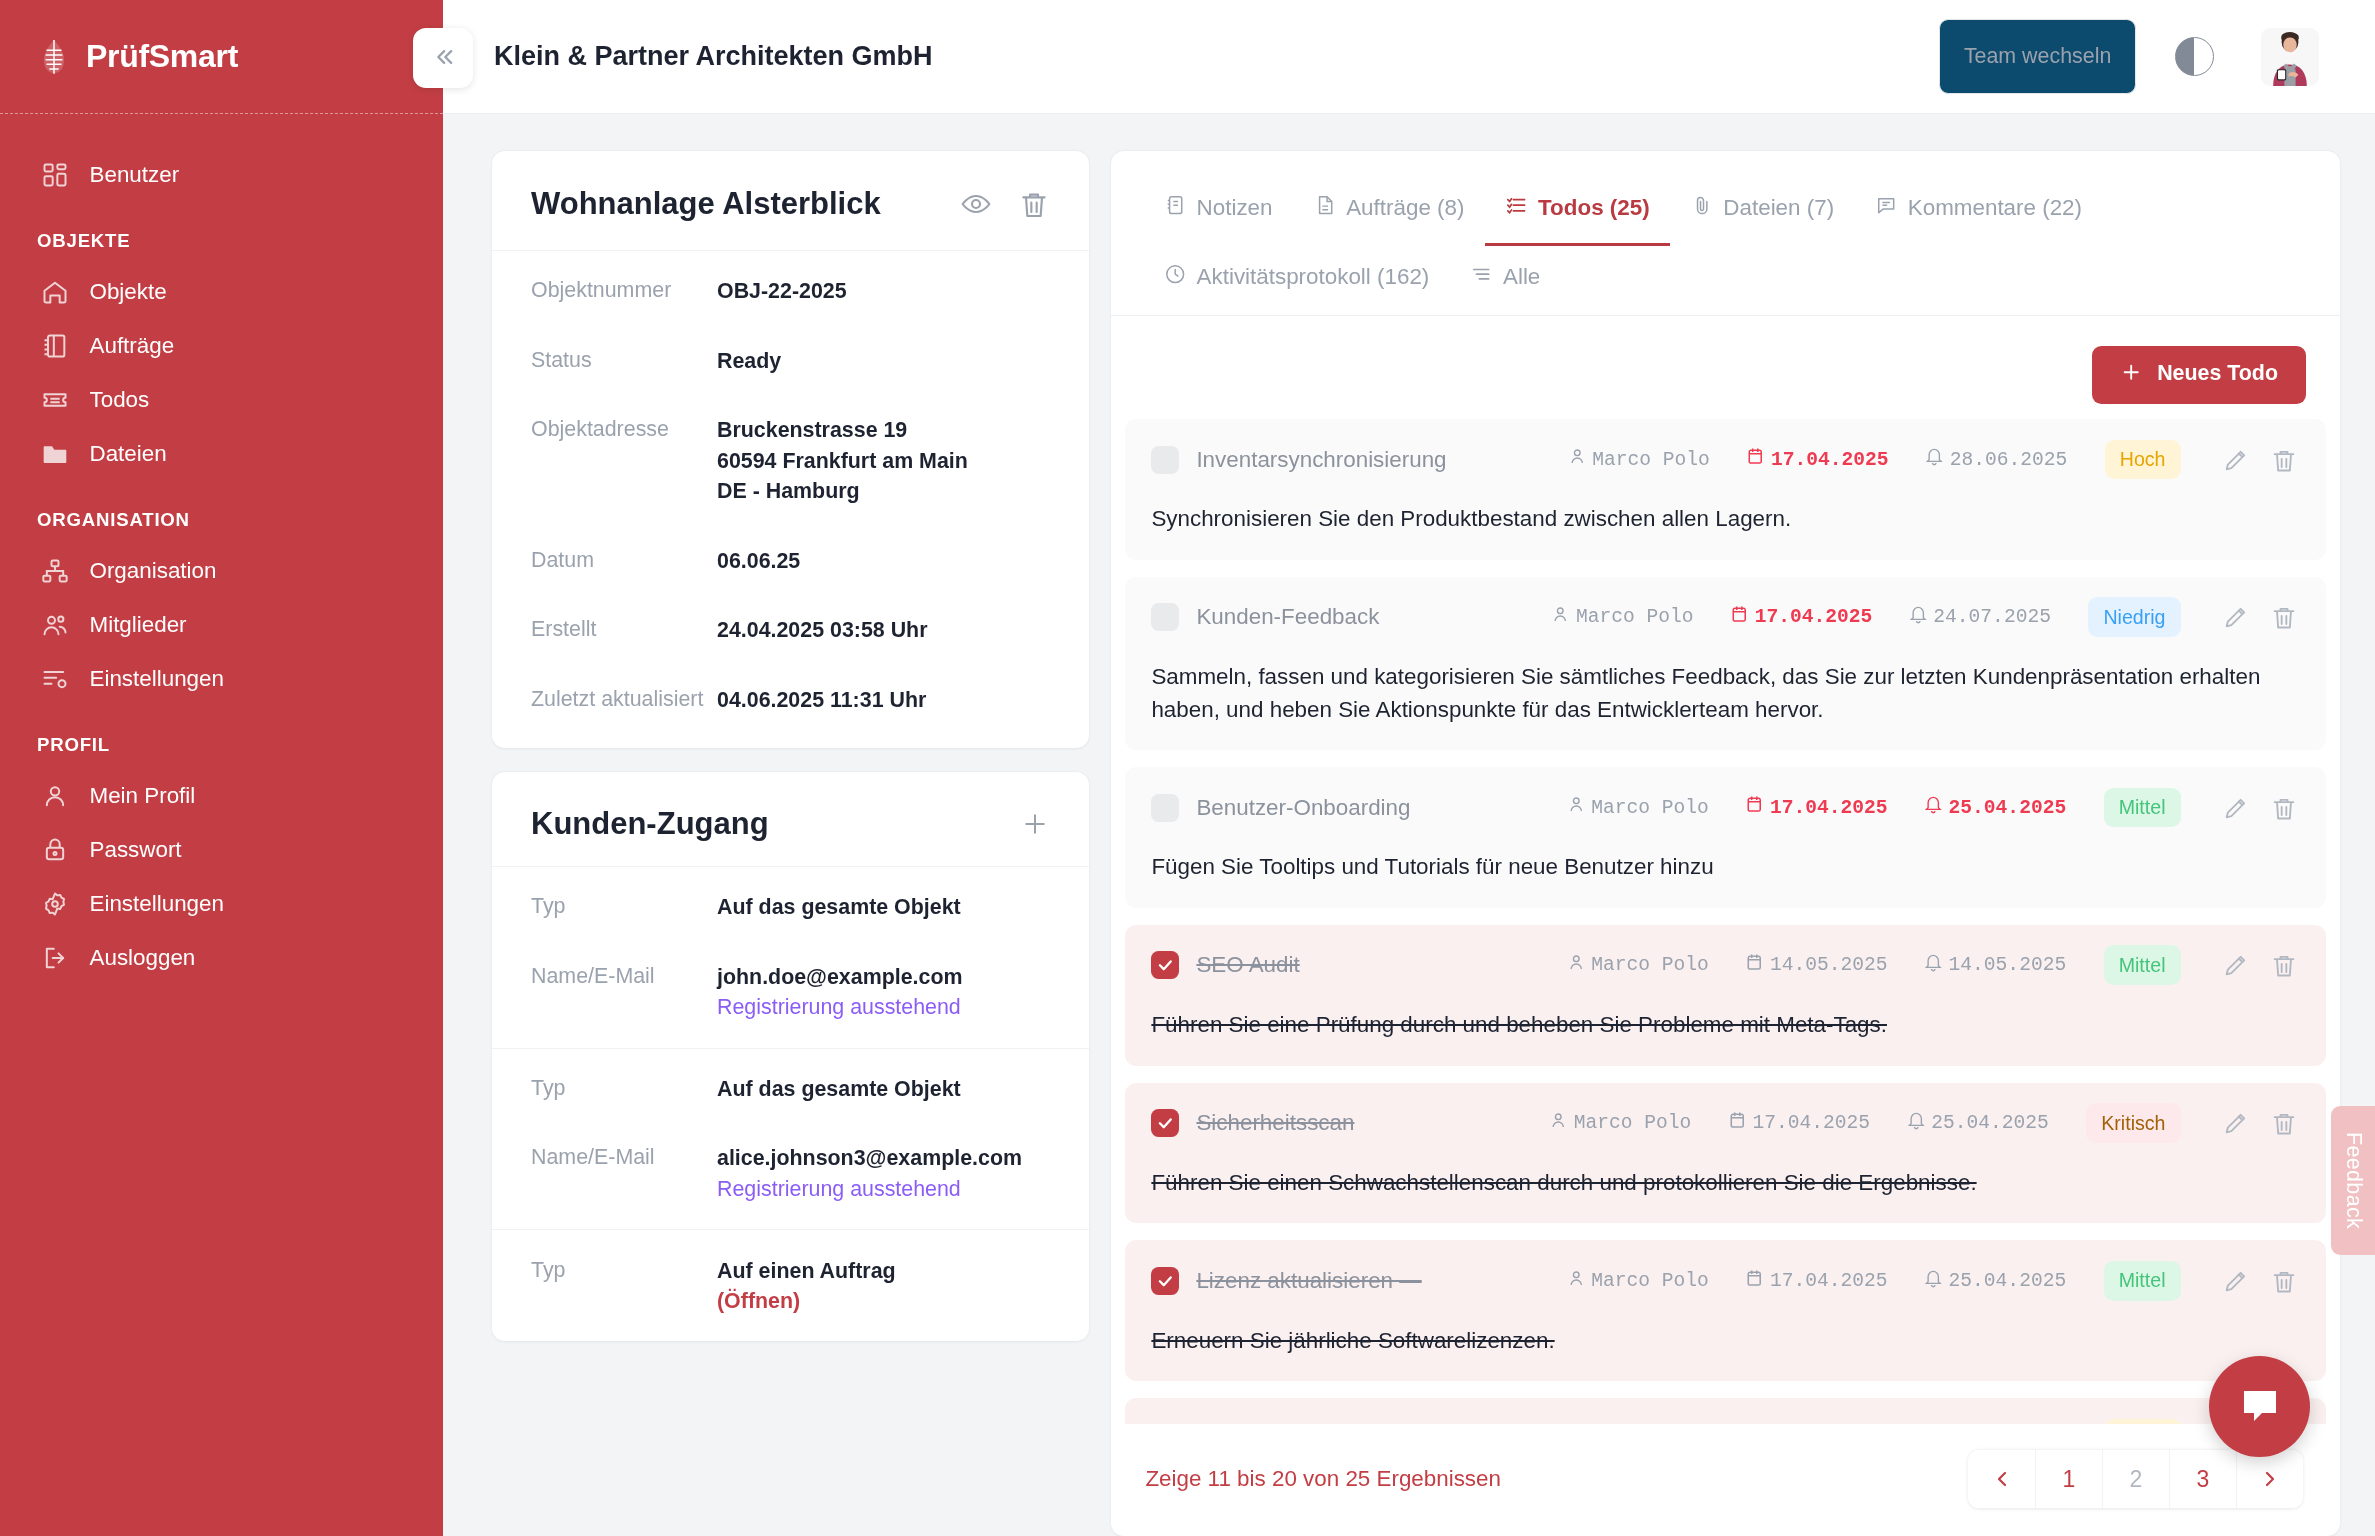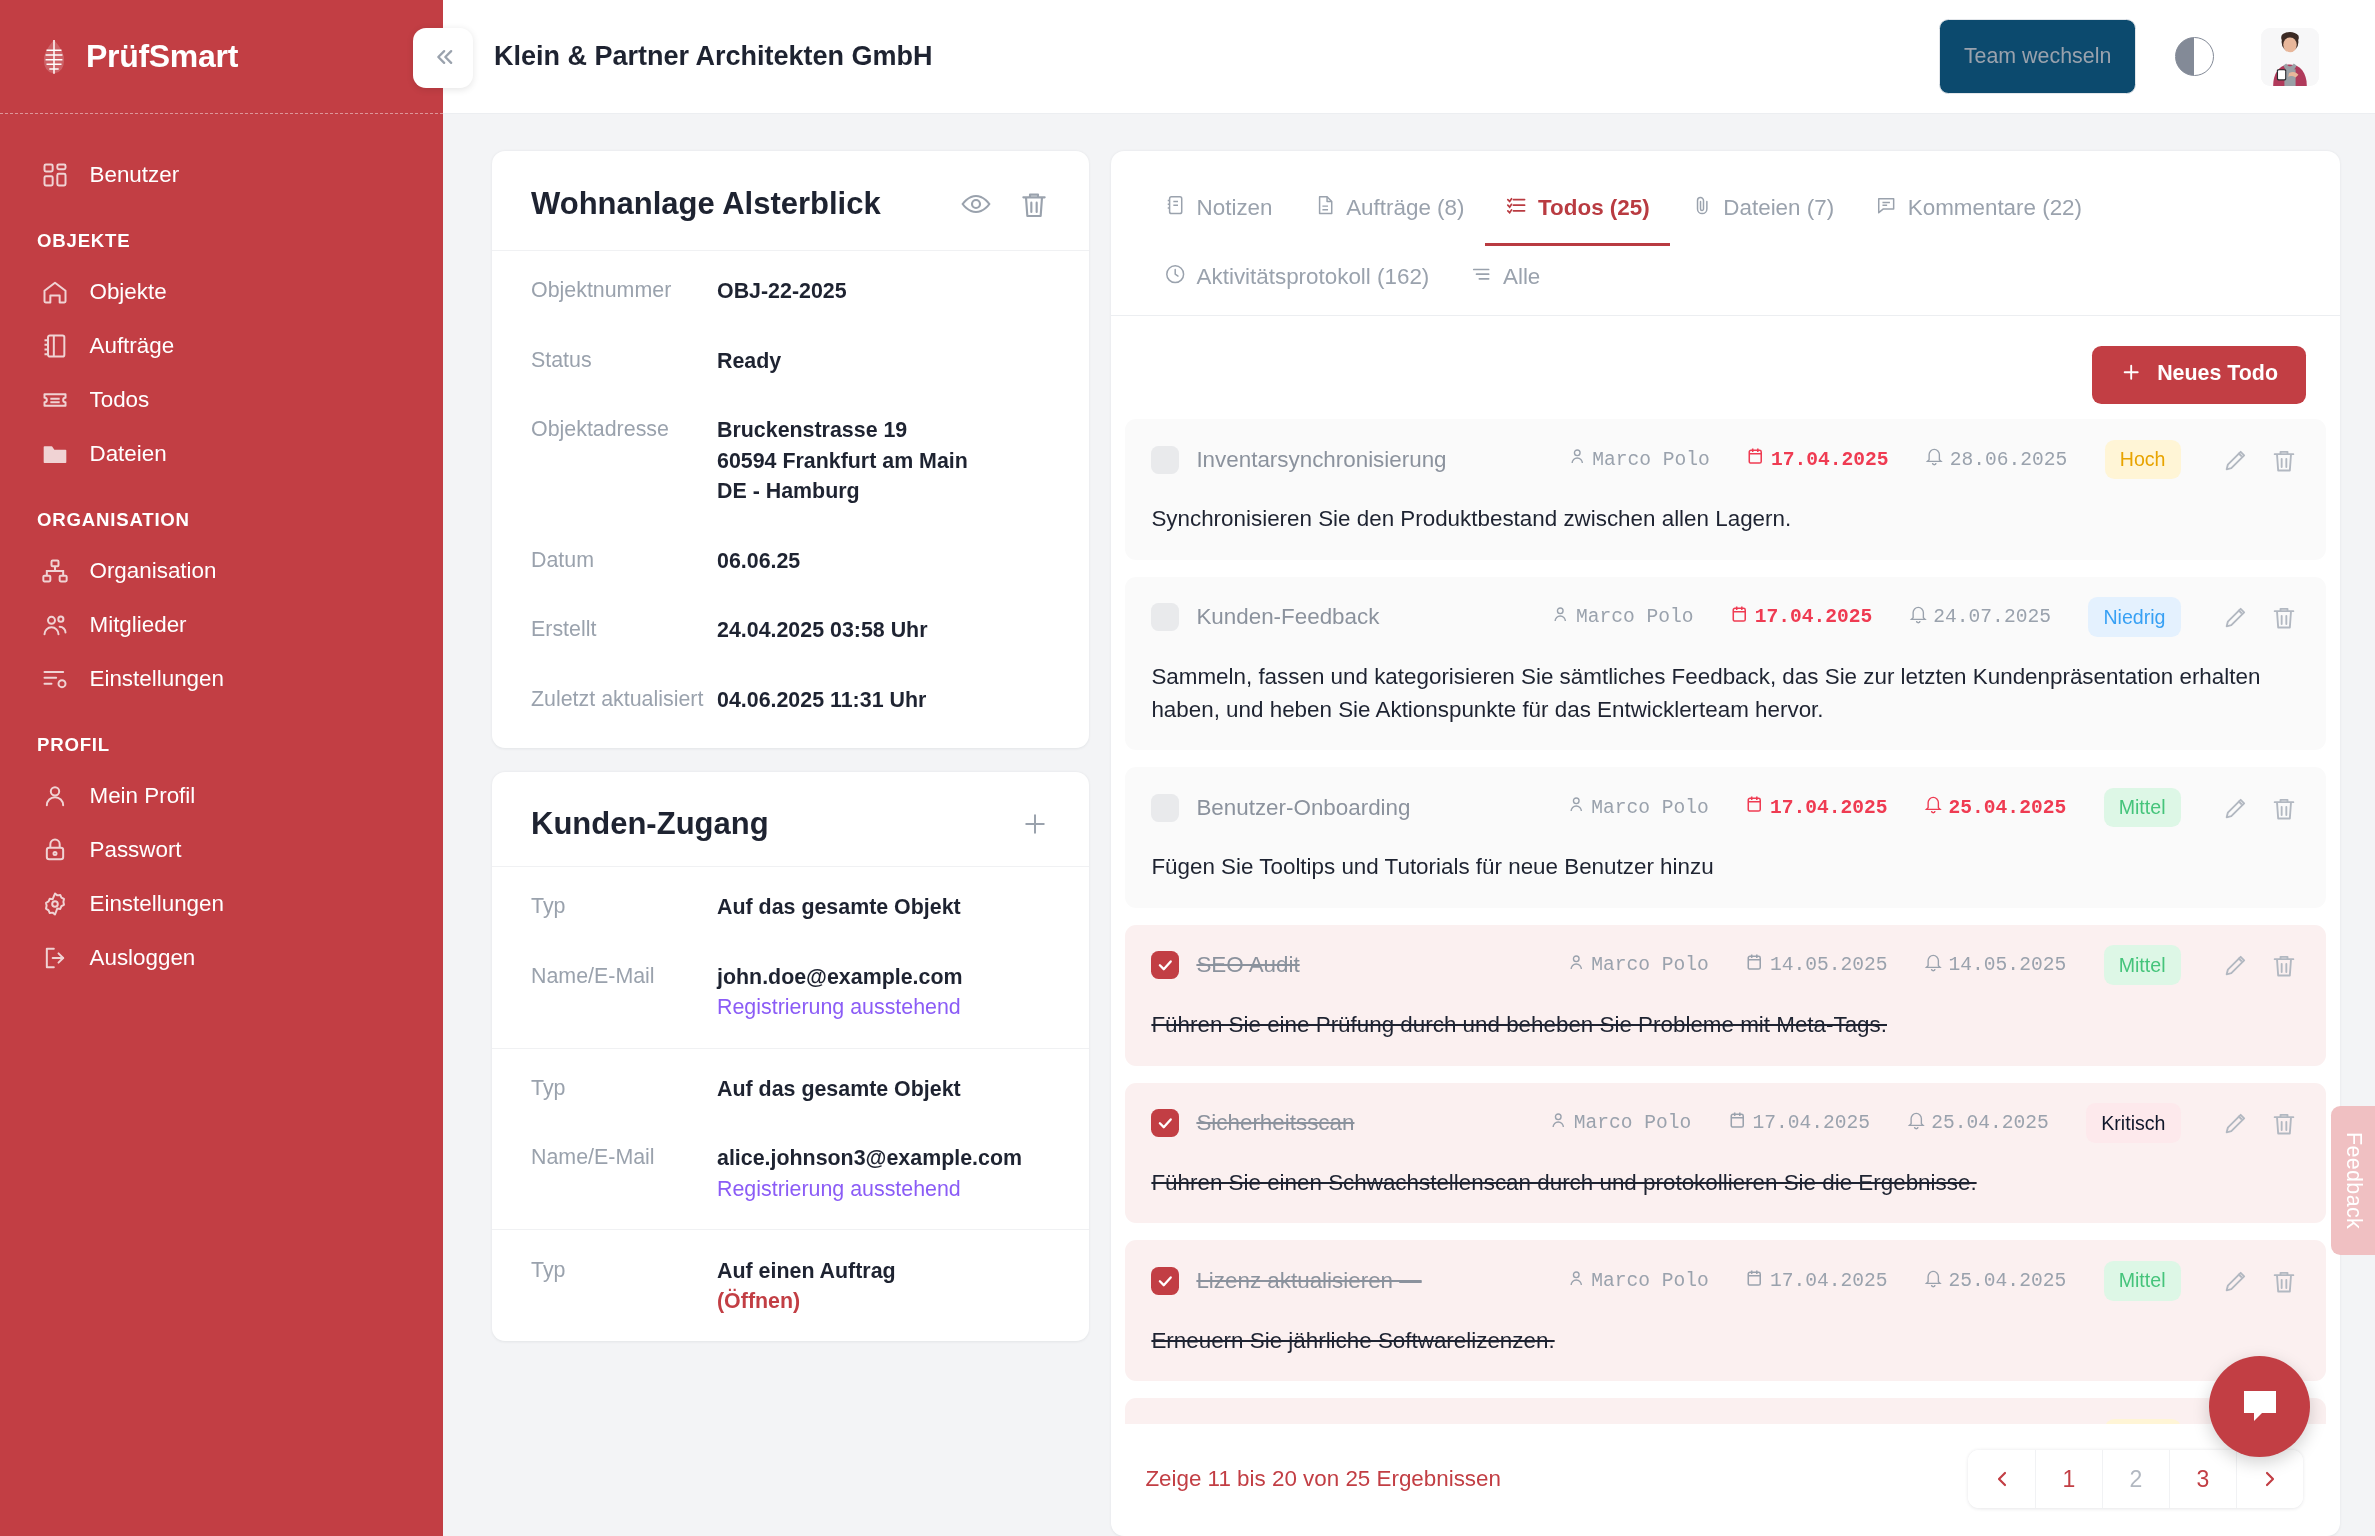--- a/index.html
+++ b/index.html
@@ -151,21 +151,21 @@
   .meta { display: flex; align-items: center; gap: 5px; font-size: 19.6px; color: #9aa2ad; margin-left: 18.6px; white-space: nowrap; font-family: Liberation Mono, monospace; }
   .meta svg { width: 20.5px; height: 20.5px; flex: 0 0 20.5px; }
   .meta.due-red { color: #ef3b52; font-weight: 700; }
   .badge {
     font-size: 19.6px; padding: 8.4px 15px; border-radius: 9.3px; margin-left: 20.5px;
     font-weight: 400; white-space: nowrap;
   }
   .badge.hoch { background: #fff5d6; color: #e8a400; }
   .badge.niedrig { background: #e4f1fe; color: #37a0f4; }
   .badge.mittel { background: #ddf7e6; color: #45c47b; }
-  .badge.kritisch { background: #fde9ec; color: #0f172a; }
+  .badge.kritisch { background: #fde9ec; color: #a16207; }
   .row-actions { display: flex; align-items: center; gap: 20.5px; margin-left: 24px; }
   .row-actions button { background: none; border: none; cursor: pointer; color: #b2b8c1; padding: 0; display: flex; }
   .todo-desc { font-size: 22.4px; color: #1e2331; margin-top: 24px; line-height: 1.45; }
   .todo.done .todo-desc { text-decoration: line-through; }
 
   .pager { display: flex; align-items: center; padding: 26px 37px 28px 34px; }
   .pager-info { flex: 1; font-size: 22.4px; color: #c23e44; }
   .pager-ctrls { display: flex; background: #fff; border-radius: 11.2px; box-shadow: 0 0.9px 3.7px rgba(16,24,40,.10); overflow: hidden; }
   .pg {
     width: 67px; height: 58px; display: flex; align-items: center; justify-content: center;

